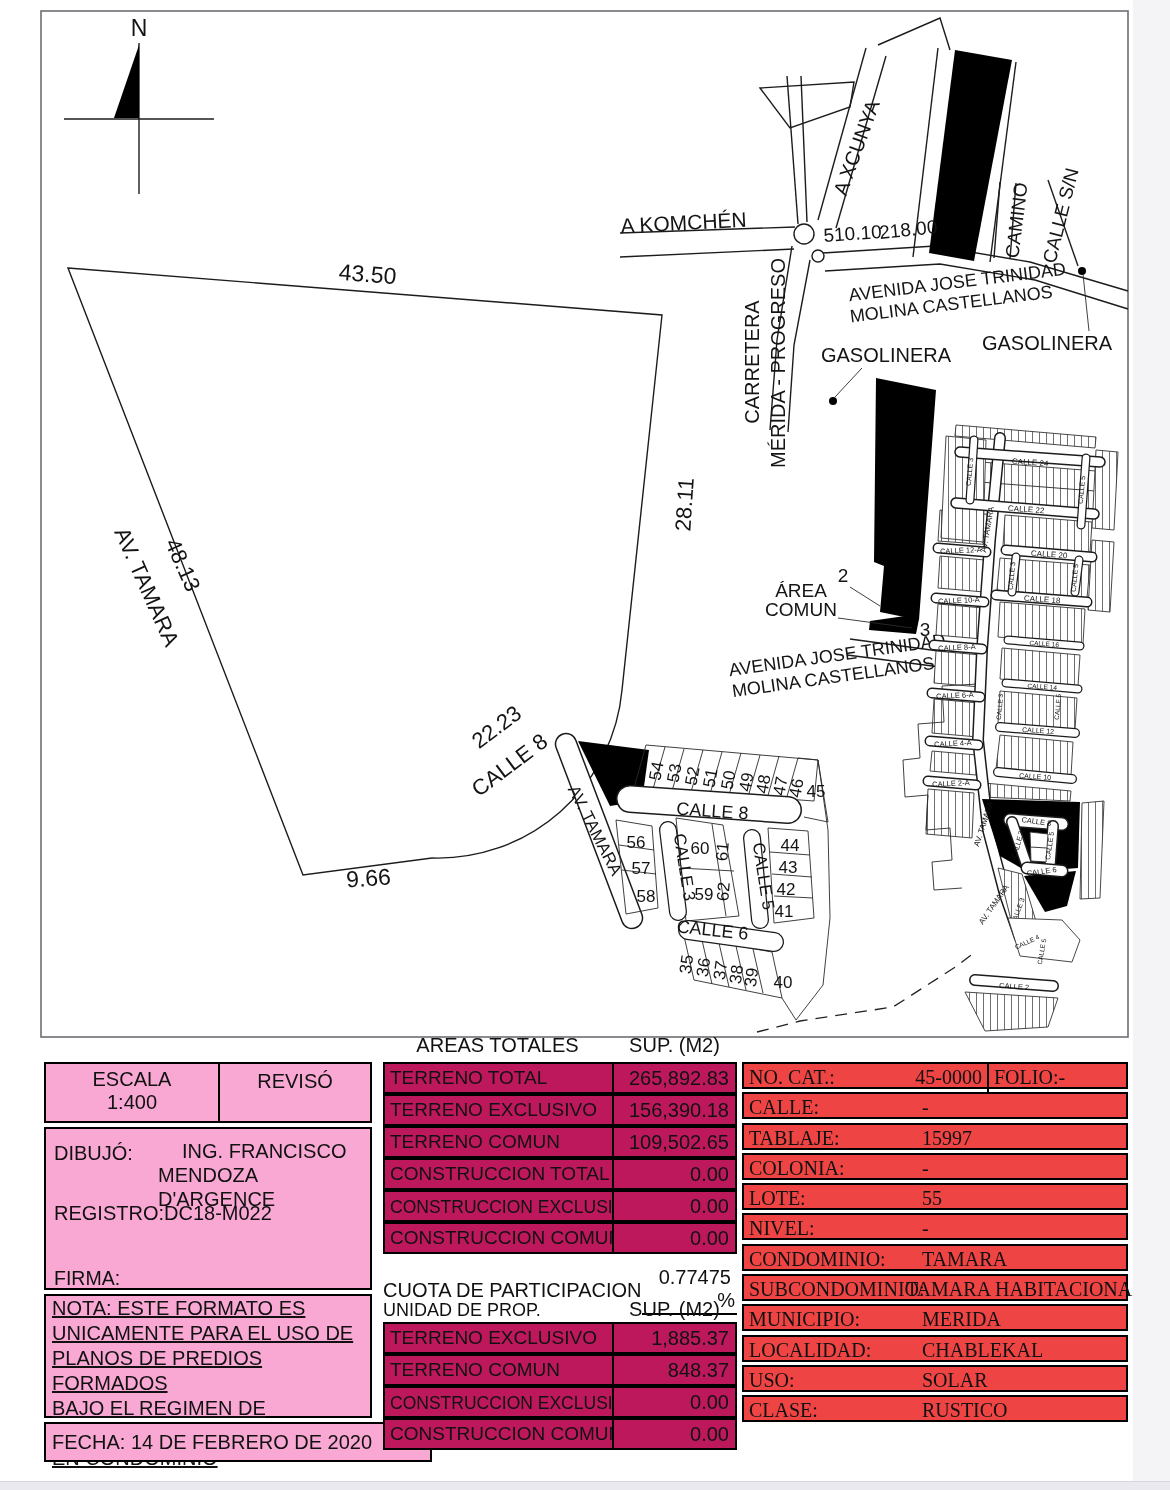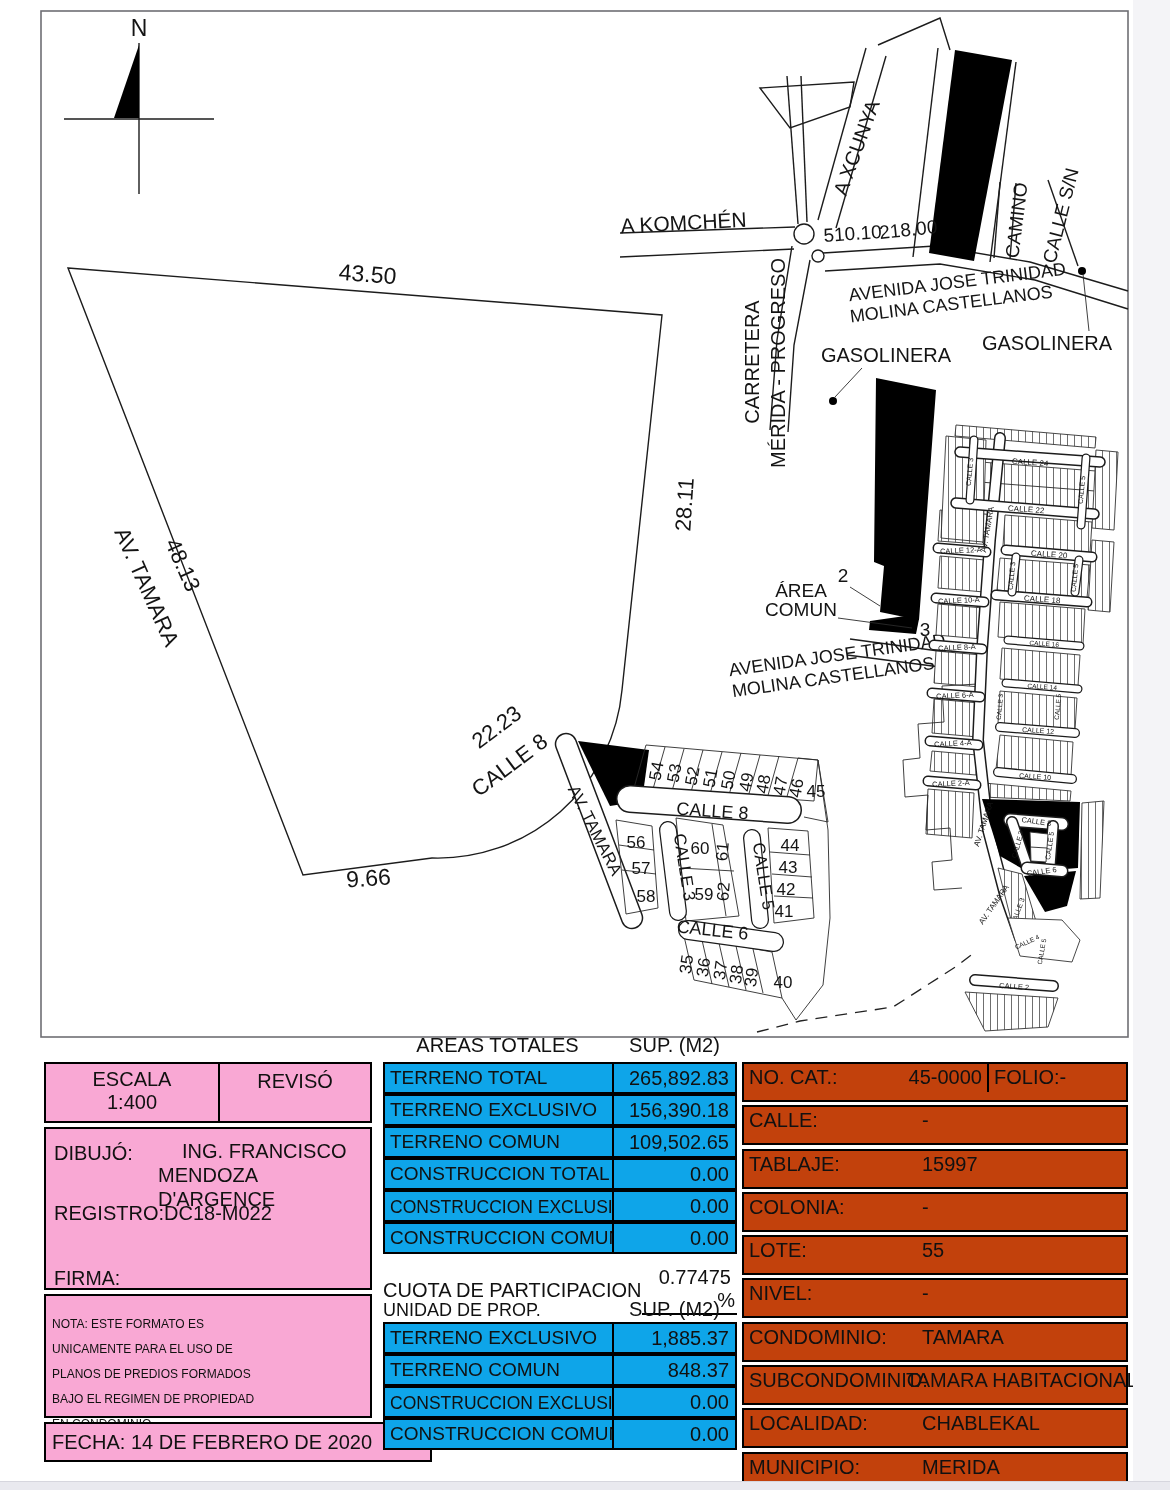--- a/index.html
+++ b/index.html
@@ -15,34 +15,34 @@
   .whitelot{fill:#fff;stroke:#333;stroke-width:.9}
   .cas{stroke:#1c1c1c;fill:none;stroke-linecap:round}
   .fil{stroke:#fff;fill:none;stroke-linecap:round}
   .dash{stroke:#222;stroke-width:1.3;fill:none;stroke-dasharray:12 8}
 
   .abs{position:absolute;}
   .box{position:absolute;border:2px solid #000;box-sizing:border-box;background:#f9a8d4;}
   .tl{font-size:20px;}
   
   #b2{line-height:24px}
-  #nota{font-size:12px;line-height:25px;padding:16px 6px;}
+  #nota{font-size:20px;line-height:25px;padding:0 6px;text-decoration:underline;}
   
   .mhead{position:absolute;display:flex;width:354px;font-size:20px;}
   .mhead .h1{width:229px;text-align:center;}
   .mhead .h2{flex:1;text-align:center;}
-  .mrow{border:2px solid #000;box-sizing:border-box;height:32px;display:flex;background:#0ea5e9;}
+  .mrow{border:2px solid #000;box-sizing:border-box;height:32px;display:flex;background:#be185d;}
   .mrow .ml{width:229px;border-right:2px solid #000;box-sizing:border-box;padding:3px 0 0 5px;font-size:19px;white-space:nowrap;overflow:hidden;}
   .mrow .mv{flex:1;text-align:right;padding:3px 6px 6px 0;font-size:20px;}
   #cuota{position:absolute;left:383px;top:1263px;width:354px;display:flex;font-size:20px;}
   #cuota .cl{white-space:nowrap;padding-top:3px;margin-top:13px;}
   #cuota .cv{flex:1;border-bottom:2.5px solid #000;text-align:right;padding:3px 2px 1px 0;}
   #uhead .h1{width:229px;text-align:left;font-size:18px;padding-top:2px;}
   
-  .rrow{position:relative;border:2px solid #000;box-sizing:border-box;height:40px;margin-bottom:3.3px;background:#c2410c;font-size:20px;}
+  .rrow{position:relative;border:2px solid #000;box-sizing:border-box;height:27px;margin-bottom:3.3px;background:#ef4444;font-size:20px;font-family:Liberation Serif, serif;}
   .rrow .rl{position:absolute;left:5px;top:2px;white-space:nowrap;}
   .rrow .rv{position:absolute;left:178px;top:2px;white-space:nowrap;}
   .edge-right{position:absolute;left:1133px;top:0;width:37px;height:1490px;background:#f4f4f7;border-left:1px solid #cclld0;}
   .edge-bottom{position:absolute;left:0;top:1481px;width:1170px;height:9px;background:#e9e9ef;border-top:1px solid #d6d6de;}
 </style>
 </head>
 <body>
 
 <div id="page">
 
@@ -501,28 +501,28 @@
       </div>
   <div class="rrow">
         <div class="rl">CONDOMINIO:</div>
         <div class="rv">TAMARA</div>
       </div>
   <div class="rrow">
         <div class="rl">SUBCONDOMINIO:</div>
         <div class="rv" style="left:162px;">TAMARA HABITACIONAL</div>
       </div>
   <div class="rrow">
+        <div class="rl">MUNICIPIO:</div>
+        <div class="rv">MERIDA</div>
+      </div>
+  <div class="rrow">
         <div class="rl">LOCALIDAD:</div>
         <div class="rv">CHABLEKAL</div>
       </div>
   <div class="rrow">
-        <div class="rl">MUNICIPIO:</div>
-        <div class="rv">MERIDA</div>
-      </div>
-  <div class="rrow">
         <div class="rl">USO:</div>
         <div class="rv">SOLAR</div>
       </div>
   <div class="rrow">
         <div class="rl">CLASE:</div>
         <div class="rv">RUSTICO</div>
       </div>
 </div>
 
 <div class="edge-right"></div>

